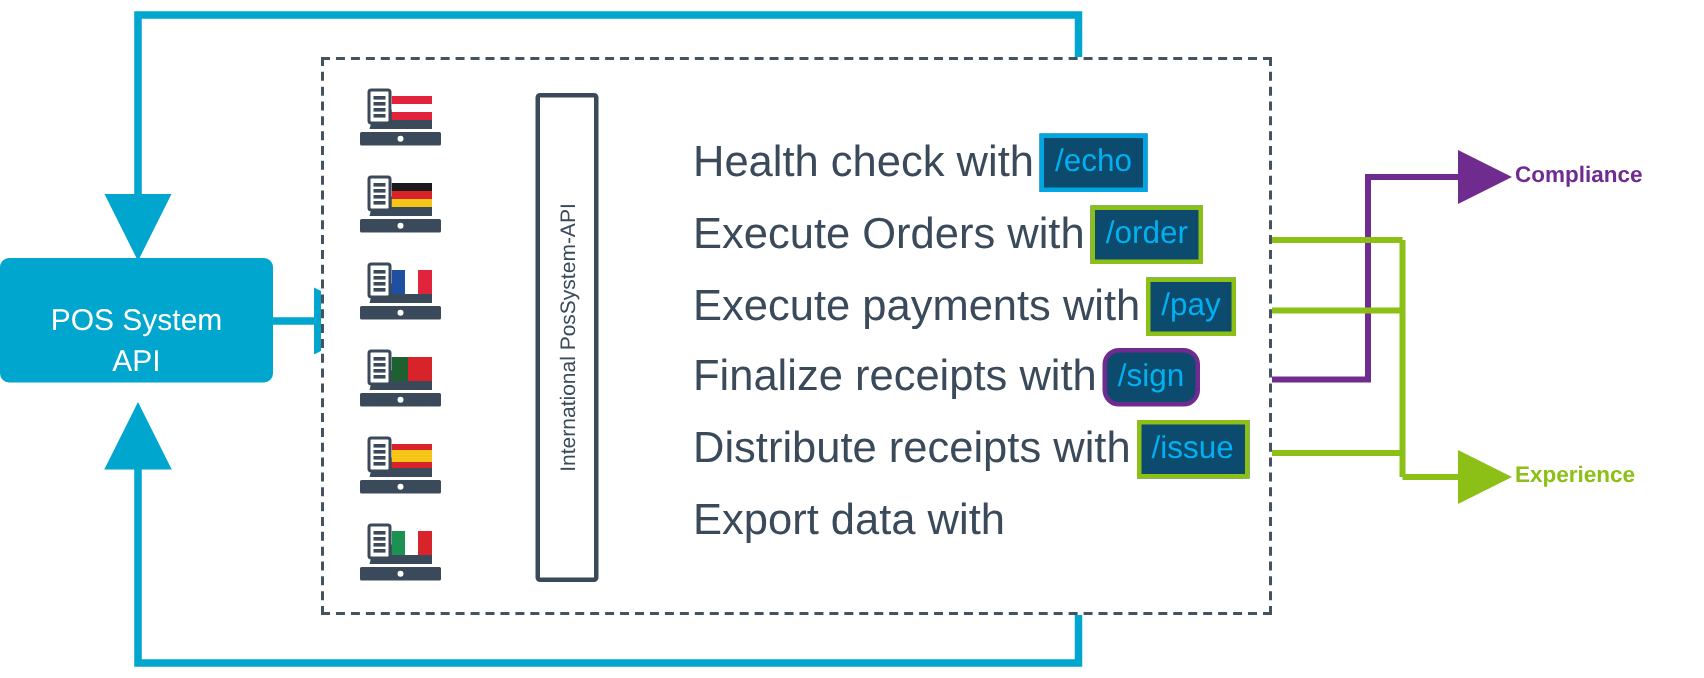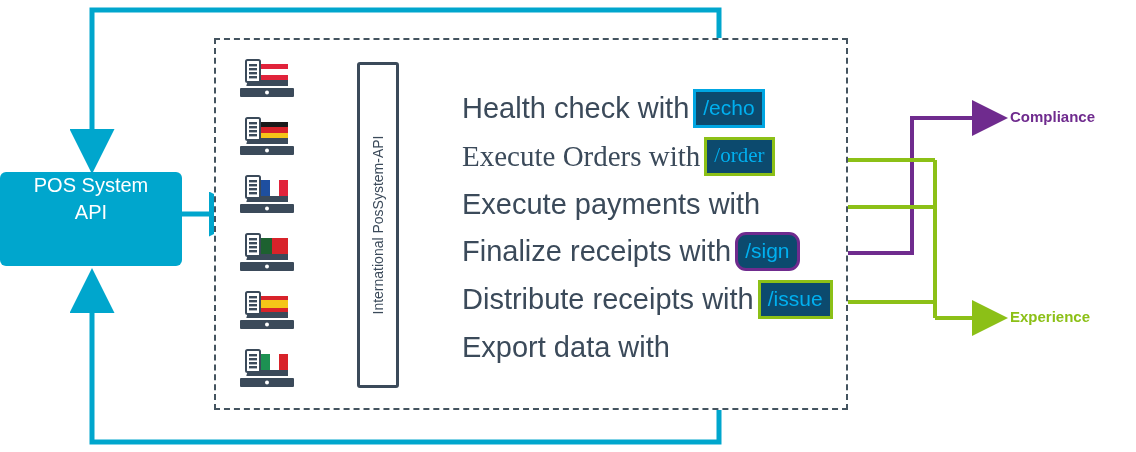--- a/index.html
+++ b/index.html
@@ -17,25 +17,25 @@
     background: #ffffff;
     overflow: hidden;
   }
 
   
   #pos-box {
     position: absolute;
     left: 0px;
     top: 172px;
     width: 182px;
-    height: 94px;
+    height: 83px;
     background: #00a6cd;
     border-radius: 6px;
     display: flex;
-    align-items: flex-start;
+    align-items: flex-end;
     justify-content: center;
     text-align: center;
     color: #ffffff;
     font-size: 20px;
     line-height: 1.35;
     font-weight: 400;
   }
 
   
   #panel {
@@ -251,26 +251,27 @@
 
   <div id="vlabel-box">
     <span id="vlabel-text">International PosSystem-API</span>
   </div>
 
   <div id="rows">
       <div class="row" style="top: 89px;">
         <span class="row-label">Health check with</span>
         <span class="endpoint blue">/echo</span>
       </div>
-      <div class="row" style="top: 137px; font-family: Liberation Serif, serif;">
+      <div class="row" style="top: 137px;">
         <span class="row-label">Execute Orders with</span>
         <span class="endpoint green">/order</span>
       </div>
       <div class="row" style="top: 185px;">
         <span class="row-label">Execute payments with</span>
+        <span class="endpoint green">/pay</span>
       </div>
       <div class="row" style="top: 232px;">
         <span class="row-label">Finalize receipts with</span>
         <span class="endpoint purple">/sign</span>
       </div>
       <div class="row" style="top: 280px; justify-content: flex-end;">
         <span class="row-label">Distribute receipts with</span>
         <span class="endpoint green">/issue</span>
       </div>
       <div class="row" style="top: 328px;">

